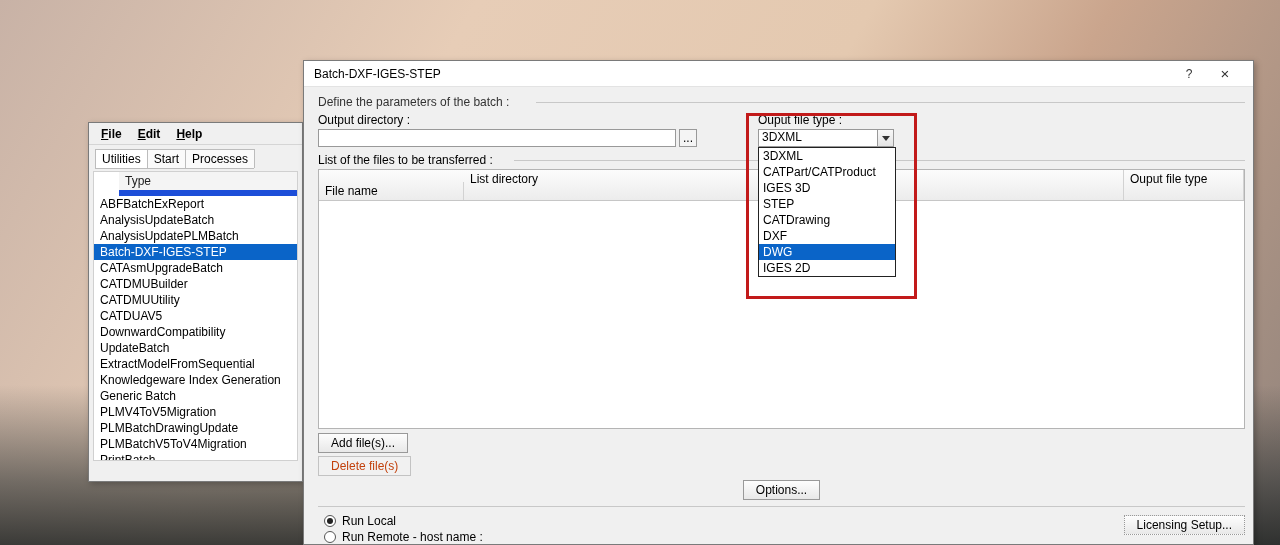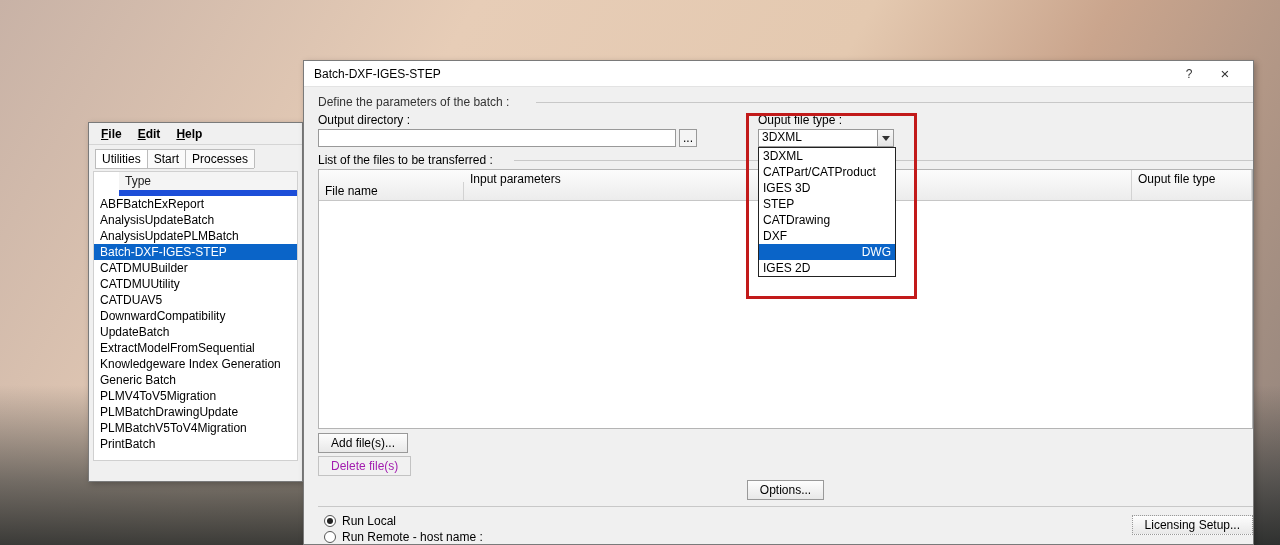--- a/index.html
+++ b/index.html
@@ -25,47 +25,47 @@
 .bm-header { background: #f4f4f4; border-bottom: 6px solid #1d4ed8; padding: 2px 6px; color: #222; margin-left: 25px; }
 .bm-row { padding: 1px 6px; white-space: nowrap; overflow: hidden; cursor: default; }
 .bm-row.sel { background: #0a64c8; color: #fff; }
 
 
 .dlg-window { left: 303px; top: 60px; width: 951px; height: 485px; background: #f0f0f0; }
 .dlg-titlebar { display: flex; align-items: center; height: 26px; background: #fff; border-bottom: 1px solid #e3e3e3; padding: 0 10px; }
 .dlg-title { flex: 1; }
 .dlg-tb-btn { width: 36px; height: 22px; display: flex; align-items: center; justify-content: center; color: #333; cursor: default; }
 
-.dlg-body { position: relative; padding: 8px 0 0 14px; }
+.dlg-body { position: relative; padding: 8px 8px 0 14px; }
 
 .group-label { color: #333; position: relative; }
 .group-line { position: absolute; top: 50%; border-top: 1px solid #c8c8c8; }
 
 .row { display: flex; align-items: center; }
 
 .text-input { height: 18px; border: 1px solid #999; background: #fff; padding: 0 2px; }
 .browse-btn { width: 18px; height: 18px; border: 1px solid #999; background: #f4f4f4; margin-left: 3px; display: flex; align-items: center; justify-content: center; cursor: default; }
 
 .combo { position: relative; display: inline-flex; }
 .combo-field { width: 120px; height: 18px; border: 1px solid #999; background: #fff; padding: 0 3px; overflow: hidden; }
 .combo-btn { width: 16px; height: 18px; border: 1px solid #999; border-left: none; background: linear-gradient(#f8f8f8,#e4e4e4); display: flex; align-items: center; justify-content: center; cursor: default; }
 .combo-arrow { width: 0; height: 0; border-left: 4px solid transparent; border-right: 4px solid transparent; border-top: 5px solid #333; }
 
 .dropdown-list { position: absolute; left: 0; top: 18px; width: 138px; border: 1px solid #222; background: #fff; z-index: 20; }
 .dd-item { padding: 1px 4px; cursor: default; }
-.dd-item.sel { background: #0a64c8; color: #fff; text-align: right; }
+.dd-item.sel { background: #0a64c8; color: #fff; }
 
 .highlight-box { position: absolute; border: 3px solid #c21a1a; pointer-events: none; z-index: 30; }
 
 .file-table { border: 1px solid #b4b4b4; background: #fff; height: 260px; margin-top: 2px; position: relative; }
 .ft-header { display: flex; background: linear-gradient(#fcfcfc,#ececec); border-bottom: 1px solid #c6c6c6; }
 .ft-h { padding: 2px 6px; border-right: 1px solid #d2d2d2; overflow: hidden; white-space: nowrap; }
 
 .dlg-btn { border: 1px solid #999; background: linear-gradient(#fdfdfd,#e8e8e8); padding: 2px 12px; cursor: default; }
-.dlg-btn.disabled { color: #a21caf; border-color: #c3c3c3; background: #f1f1f1; }
+.dlg-btn.disabled { color: #c2410c; border-color: #c3c3c3; background: #f1f1f1; }
 
 .sep-line { border-top: 1px solid #c8c8c8; margin: 6px 0; }
 
 .radio-row { display: flex; align-items: center; padding: 1px 6px; }
 .radio-dot { width: 12px; height: 12px; border: 1px solid #555; border-radius: 50%; margin-right: 6px; display: flex; align-items: center; justify-content: center; background: #fff; }
 .radio-dot .filled { width: 6px; height: 6px; border-radius: 50%; background: #222; }
 
 </style>
 </head>
 <body>
@@ -83,20 +83,21 @@
     <div class="bm-tab">Start</div>
     <div class="bm-tab">Processes</div>
   </div>
   <div class="bm-list">
     <div class="bm-header">Type</div>
     <div id="bm-items">
         <div class="bm-row">ABFBatchExReport</div>
         <div class="bm-row">AnalysisUpdateBatch</div>
         <div class="bm-row">AnalysisUpdatePLMBatch</div>
         <div class="bm-row sel">Batch-DXF-IGES-STEP</div>
+        <div class="bm-row">CATAsmUpgradeBatch</div>
         <div class="bm-row">CATDMUBuilder</div>
         <div class="bm-row">CATDMUUtility</div>
         <div class="bm-row">CATDUAV5</div>
         <div class="bm-row">DownwardCompatibility</div>
         <div class="bm-row">UpdateBatch</div>
         <div class="bm-row">ExtractModelFromSequential</div>
         <div class="bm-row">Knowledgeware Index Generation</div>
         <div class="bm-row">Generic Batch</div>
         <div class="bm-row">PLMV4ToV5Migration</div>
         <div class="bm-row">PLMBatchDrawingUpdate</div>
@@ -156,21 +157,21 @@
     </div>
 
     <div style="margin-top:6px; position:relative;">
       <div class="row" style="position:relative;">
         <span>List of the files to be transferred :</span>
         <div class="group-line" style="left:196px; right:0;"></div>
       </div>
       <div class="file-table">
         <div class="ft-header">
           <div class="ft-h" style="width:145px;margin-top:12px;">File name</div>
-          <div class="ft-h" style="flex:1;">Input parameters</div>
+          <div class="ft-h" style="flex:1;">List directory</div>
           <div class="ft-h" style="width:120px;">Ouput file type</div>
         </div>
       </div>
       <div class="row" style="margin-top:4px; gap:6px;">
         <button class="dlg-btn">Add file(s)...</button>
       </div>
       <div class="row" style="margin-top:3px;">
         <button class="dlg-btn disabled">Delete file(s)</button>
       </div>
       <div class="row" style="justify-content:center; margin-top:4px;">

